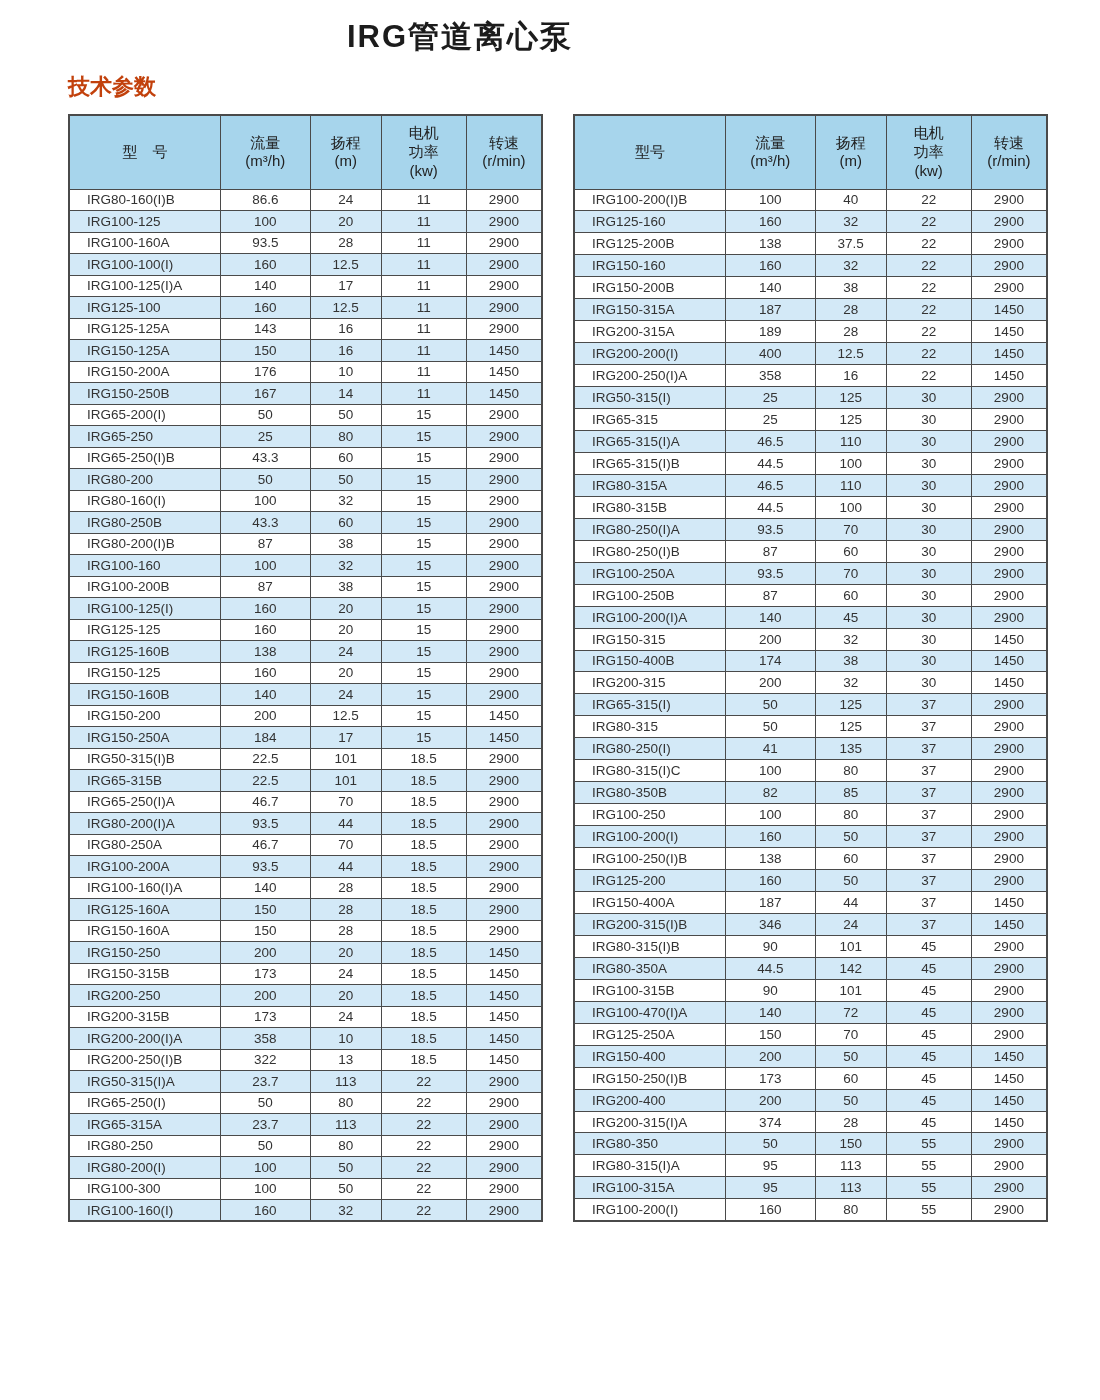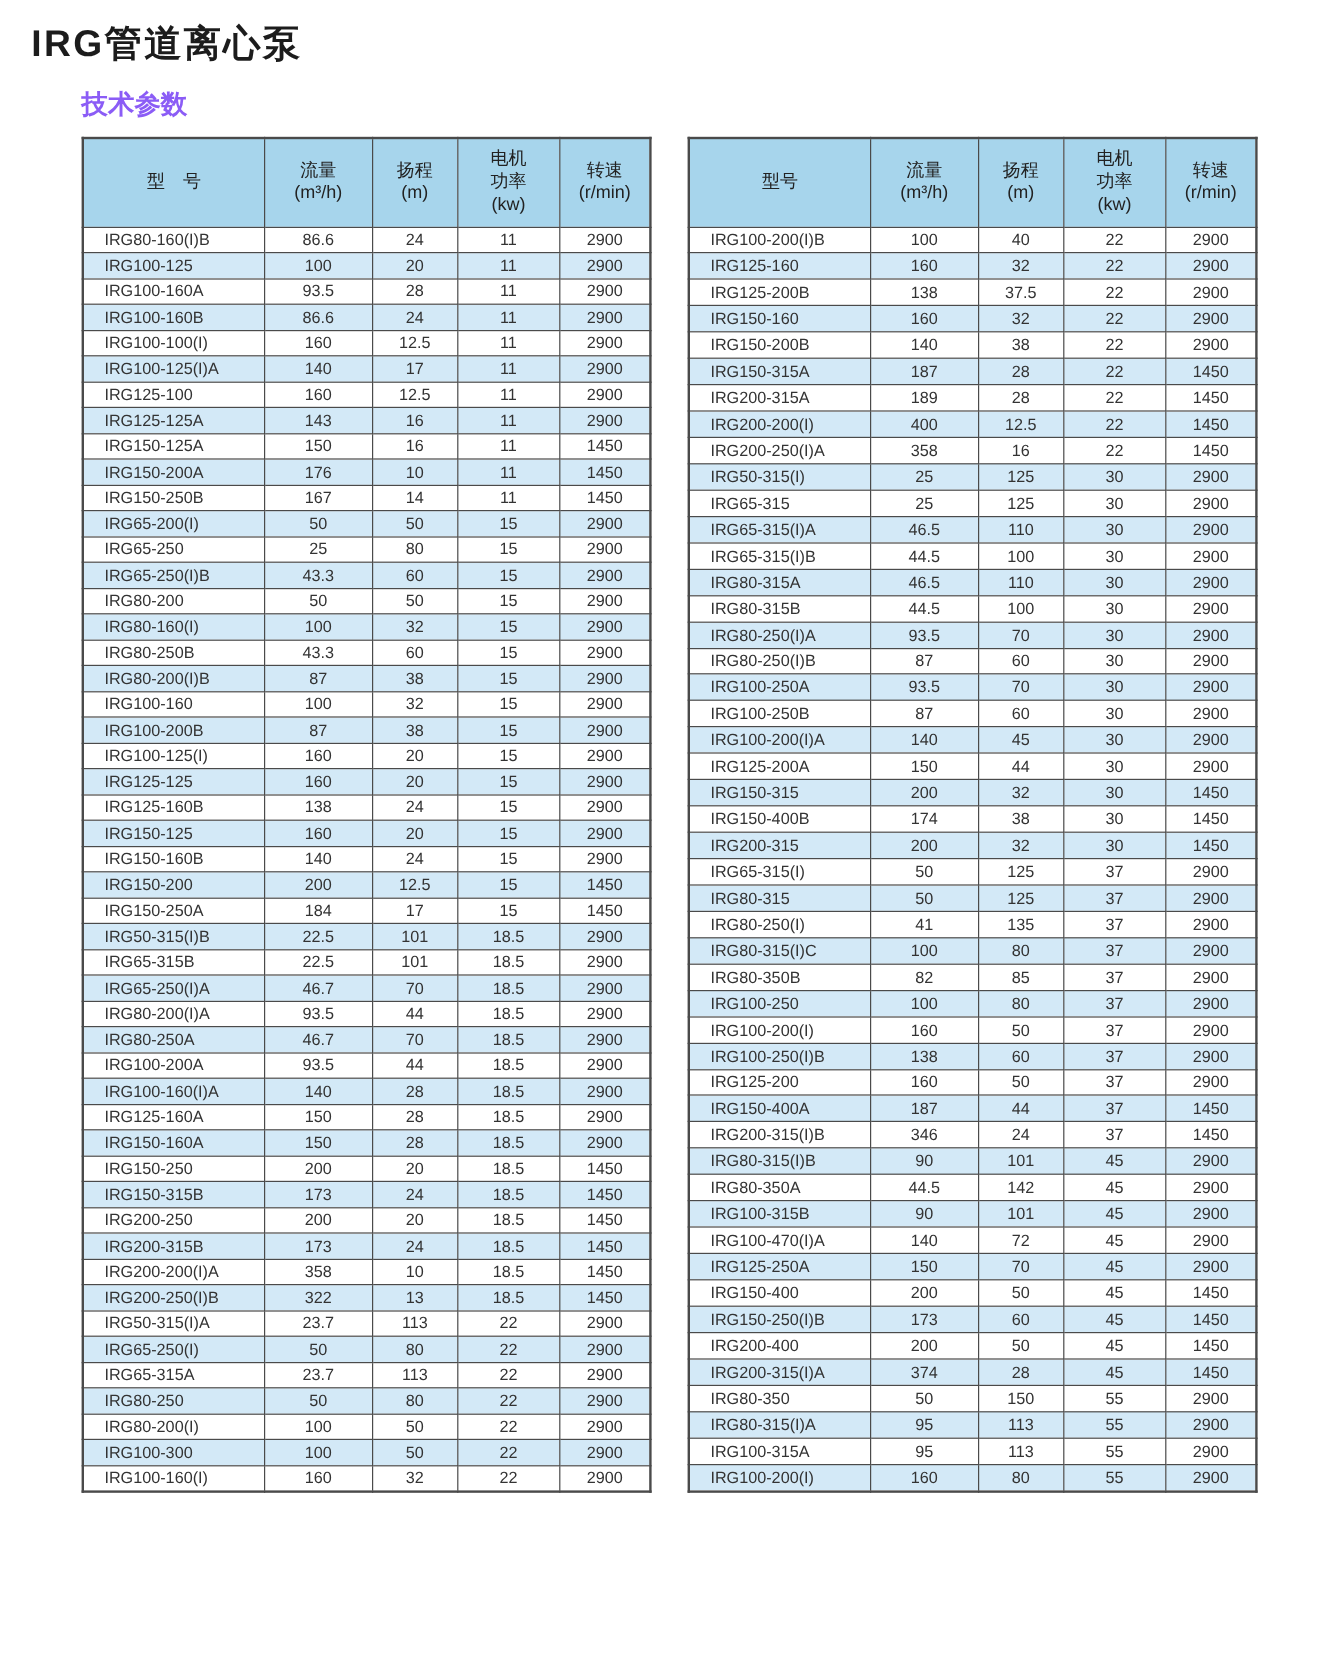--- a/index.html
+++ b/index.html
@@ -7,31 +7,31 @@
     width: 1100px; height: 1400px;
     background: #ffffff;
     font-family: "Liberation Sans", "DejaVu Sans", sans-serif;
     color: #2b2b2b;
   }
   .page { width: 1100px; height: 1400px; overflow: hidden; }
 
   .doc-title {
     width: 920px;
     padding-top: 16px;
+    text-align: center;
     font-size: 31px;
     font-weight: bold;
     letter-spacing: 2px;
     color: #1c1c1c;
-    margin-left: 26px;
   }
   .section-title {
     margin: 14px 0 12px 68px;
     font-size: 22px;
     font-weight: bold;
-    color: #8b5cf6;
+    color: #c2410c;
   }
 
   .tables-wrap {
     display: flex;
     margin: 9px 52px 0 68px;
     gap: 30px;
   }
 
   table.spec {
     border-collapse: collapse;
@@ -119,27 +119,20 @@
             <td>2900</td>
           </tr>
           <tr>
             <td class="model">IRG100-160A</td>
             <td>93.5</td>
             <td>28</td>
             <td>11</td>
             <td>2900</td>
           </tr>
           <tr>
-            <td class="model">IRG100-160B</td>
-            <td>86.6</td>
-            <td>24</td>
-            <td>11</td>
-            <td>2900</td>
-          </tr>
-          <tr>
             <td class="model">IRG100-100(I)</td>
             <td>160</td>
             <td>12.5</td>
             <td>11</td>
             <td>2900</td>
           </tr>
           <tr>
             <td class="model">IRG100-125(I)A</td>
             <td>140</td>
             <td>17</td>
@@ -607,27 +600,20 @@
             <td>2900</td>
           </tr>
           <tr>
             <td class="model">IRG100-200(I)A</td>
             <td>140</td>
             <td>45</td>
             <td>30</td>
             <td>2900</td>
           </tr>
           <tr>
-            <td class="model">IRG125-200A</td>
-            <td>150</td>
-            <td>44</td>
-            <td>30</td>
-            <td>2900</td>
-          </tr>
-          <tr>
             <td class="model">IRG150-315</td>
             <td>200</td>
             <td>32</td>
             <td>30</td>
             <td>1450</td>
           </tr>
           <tr>
             <td class="model">IRG150-400B</td>
             <td>174</td>
             <td>38</td>

